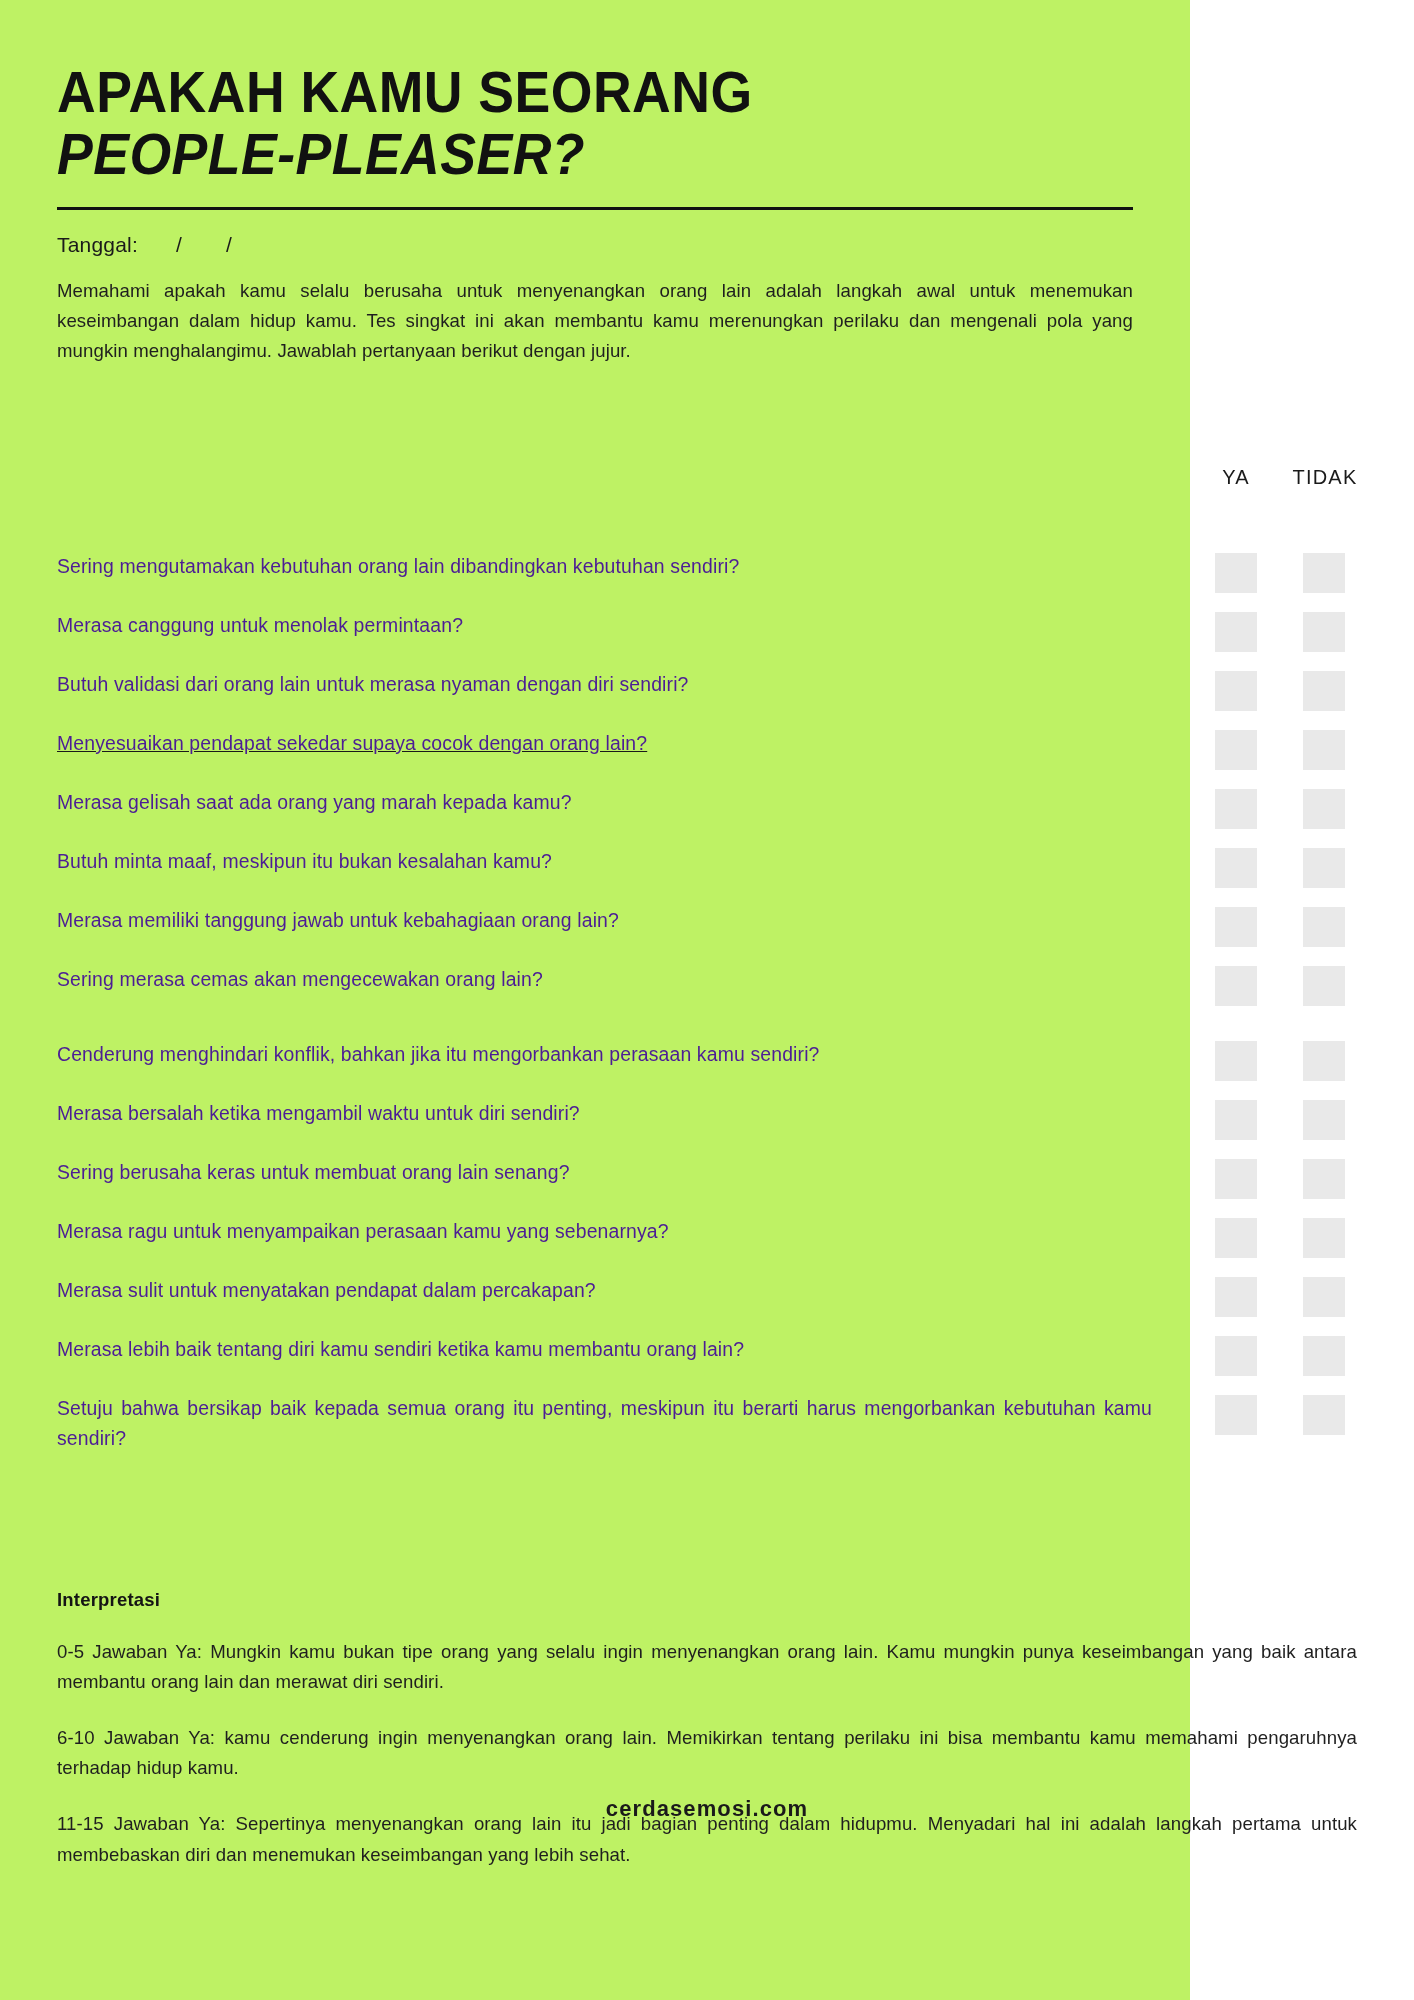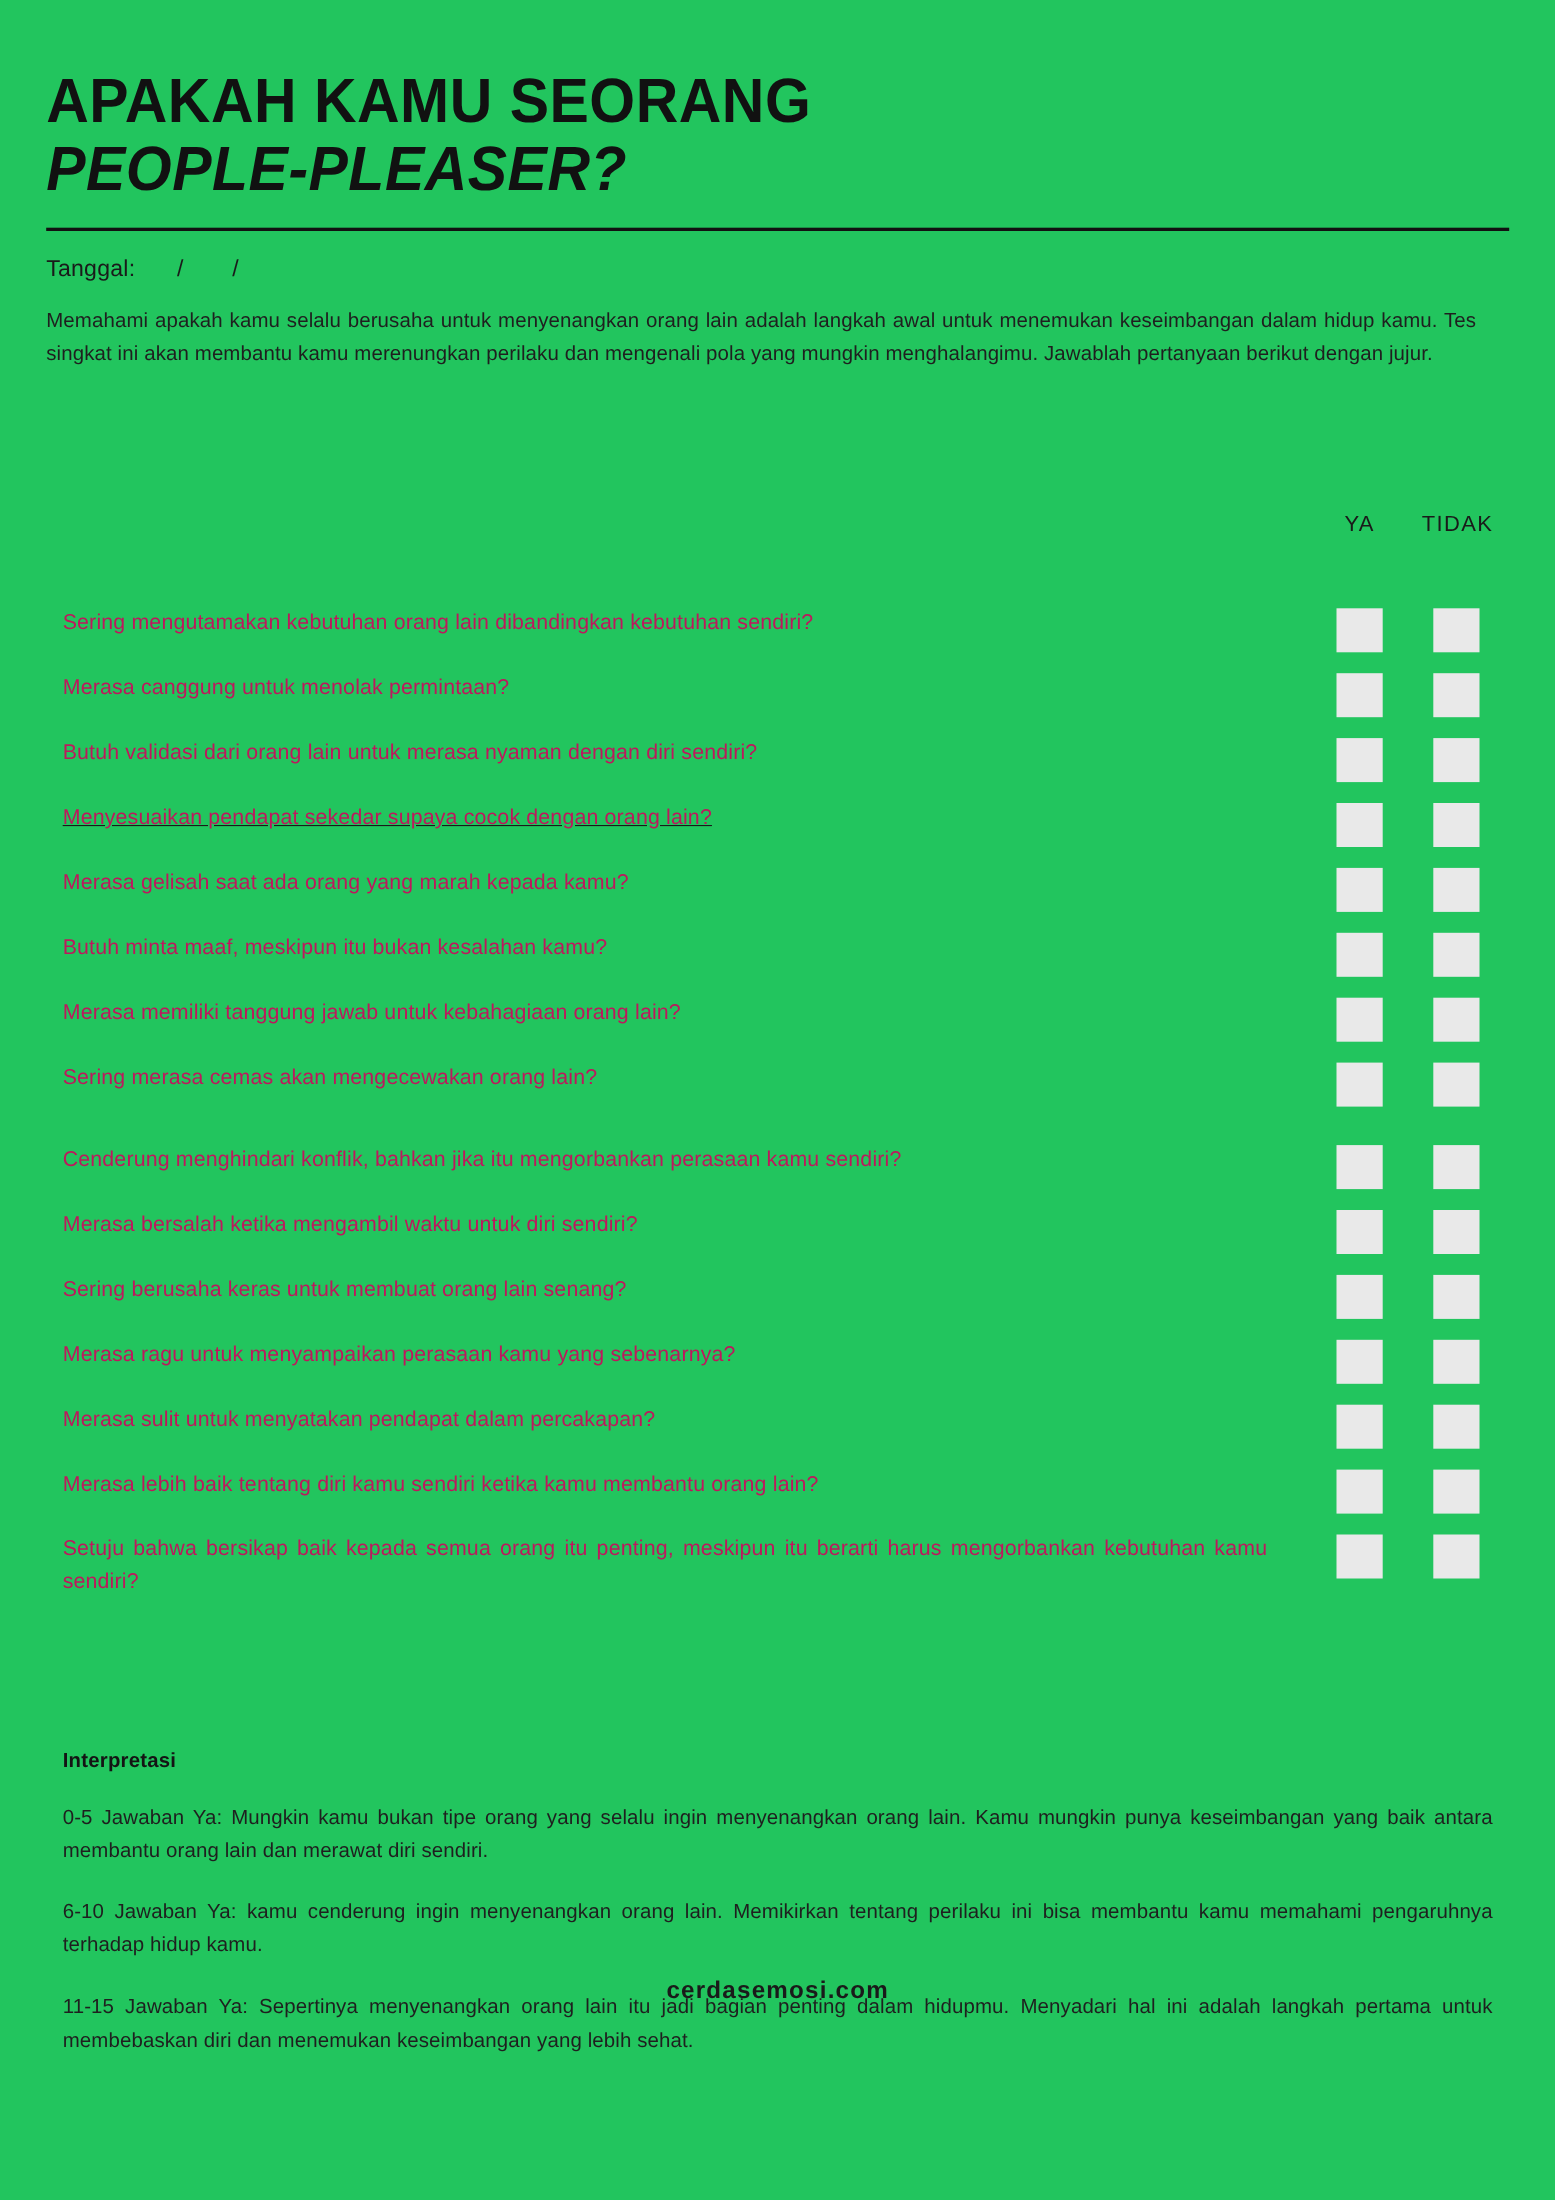--- a/index.html
+++ b/index.html
@@ -12,25 +12,25 @@
     height: 2000px;
     font-family: "Liberation Sans", sans-serif;
     color: #1a1a1a;
     position: relative;
     overflow: hidden;
   }
 
   .page {
     position: absolute;
     left: 0; top: 0;
-    width: 1414px;
+    width: 1190px;
     height: 2000px;
-    background: #22c55e;
+    background: #bef264;
     box-sizing: border-box;
-    padding: 0 42px;
+    padding: 0 57px;
   }
 
   
   .title-block {
     padding-top: 62px;
   }
   .title-line {
     font-family: "Liberation Sans", sans-serif;
     font-weight: bold;
     font-size: 57px;
@@ -103,21 +103,21 @@
     top: 551px;
     width: 1300px;
   }
   .q-row {
     position: relative;
     min-height: 47px;
   }
   .q-text {
     font-size: 19.4px;
     line-height: 1.55;
-    color: #be185d;
+    color: #4c1d95;
     letter-spacing: 0.15px;
     width: 1095px;
     text-align: justify;
     text-justify: inter-word;
   }
   .boxes {
     position: absolute;
     top: 2px;
     left: 1095px;
     width: 205px;

